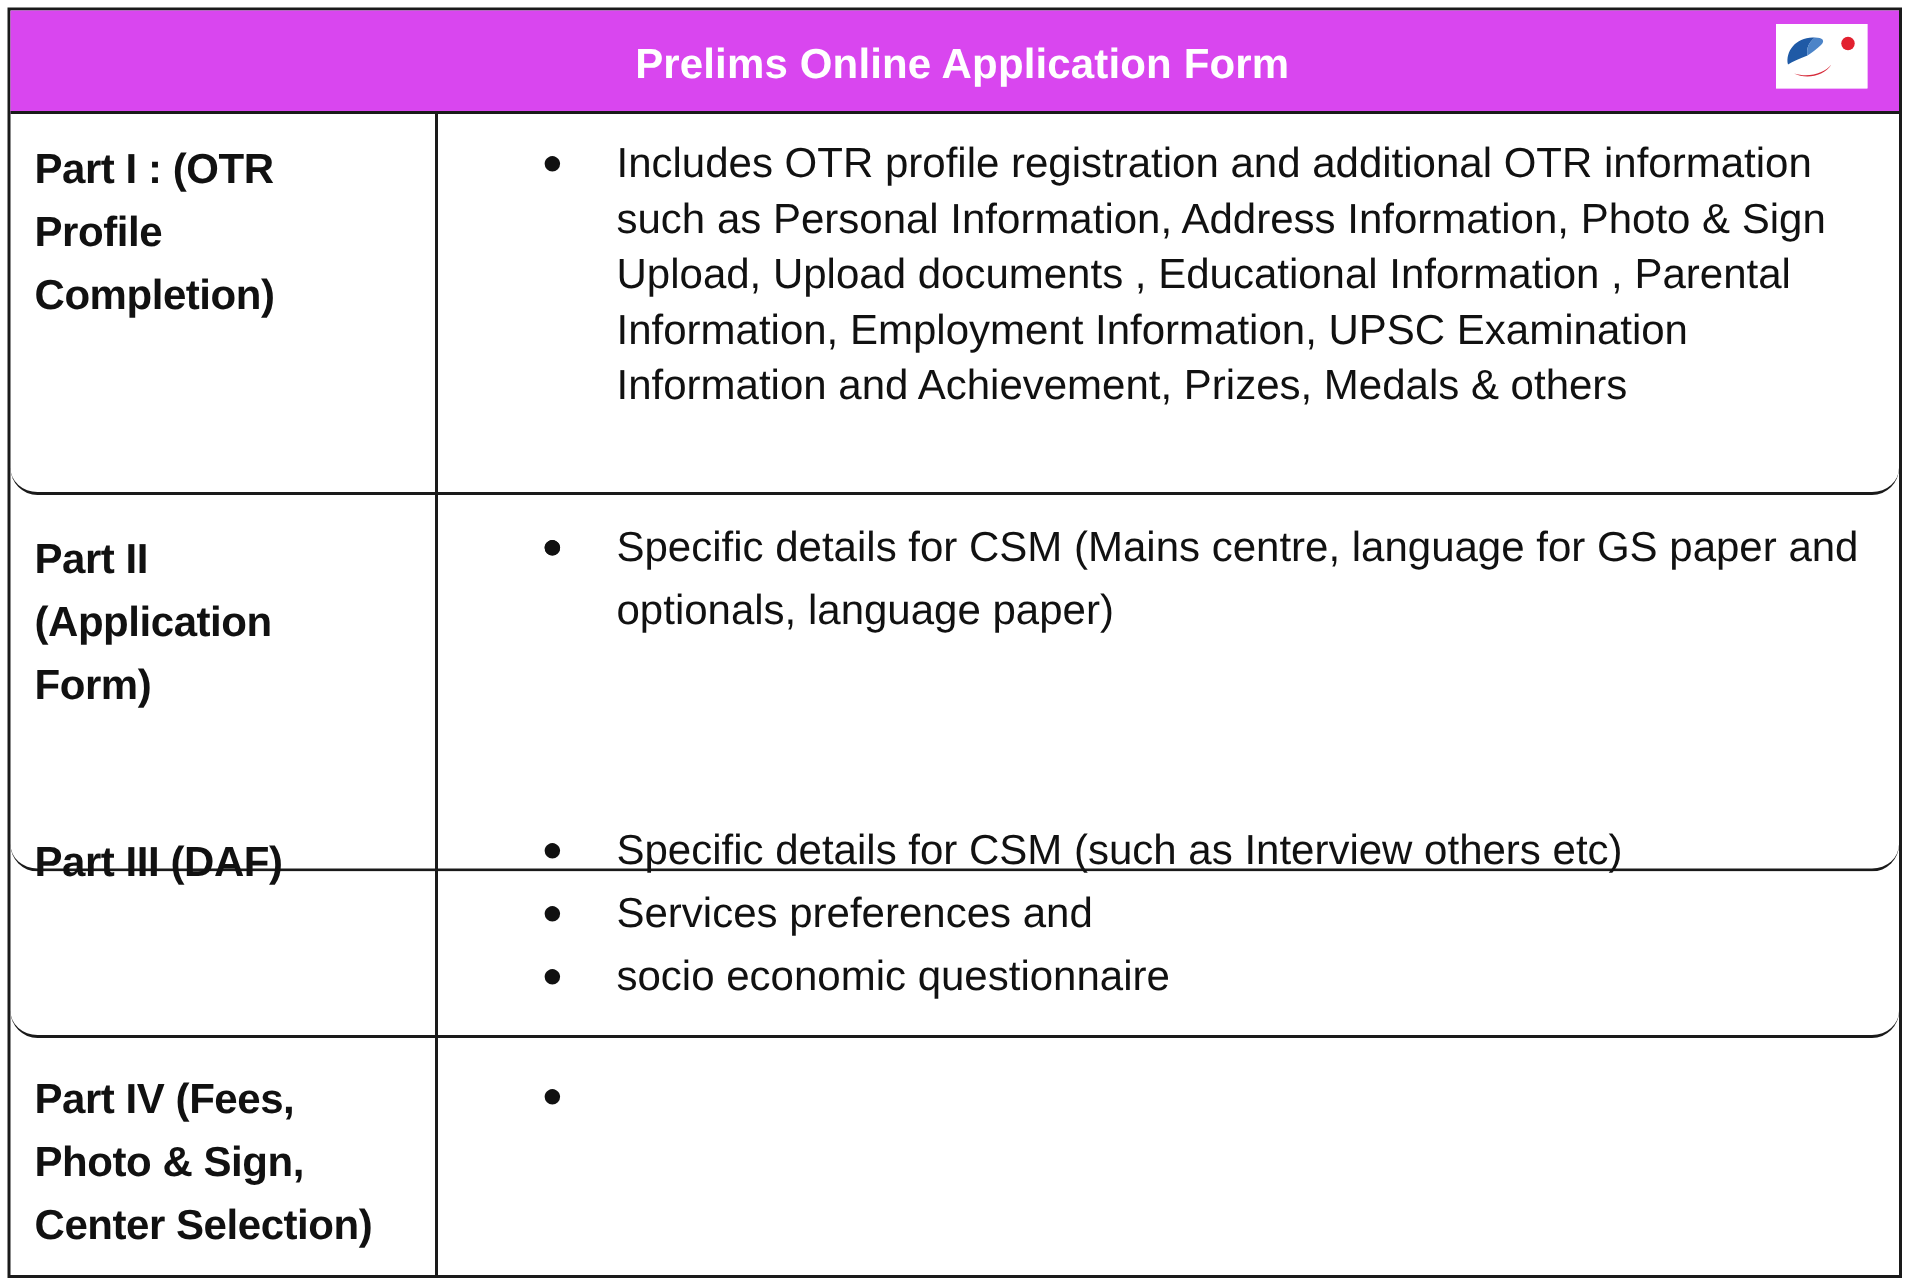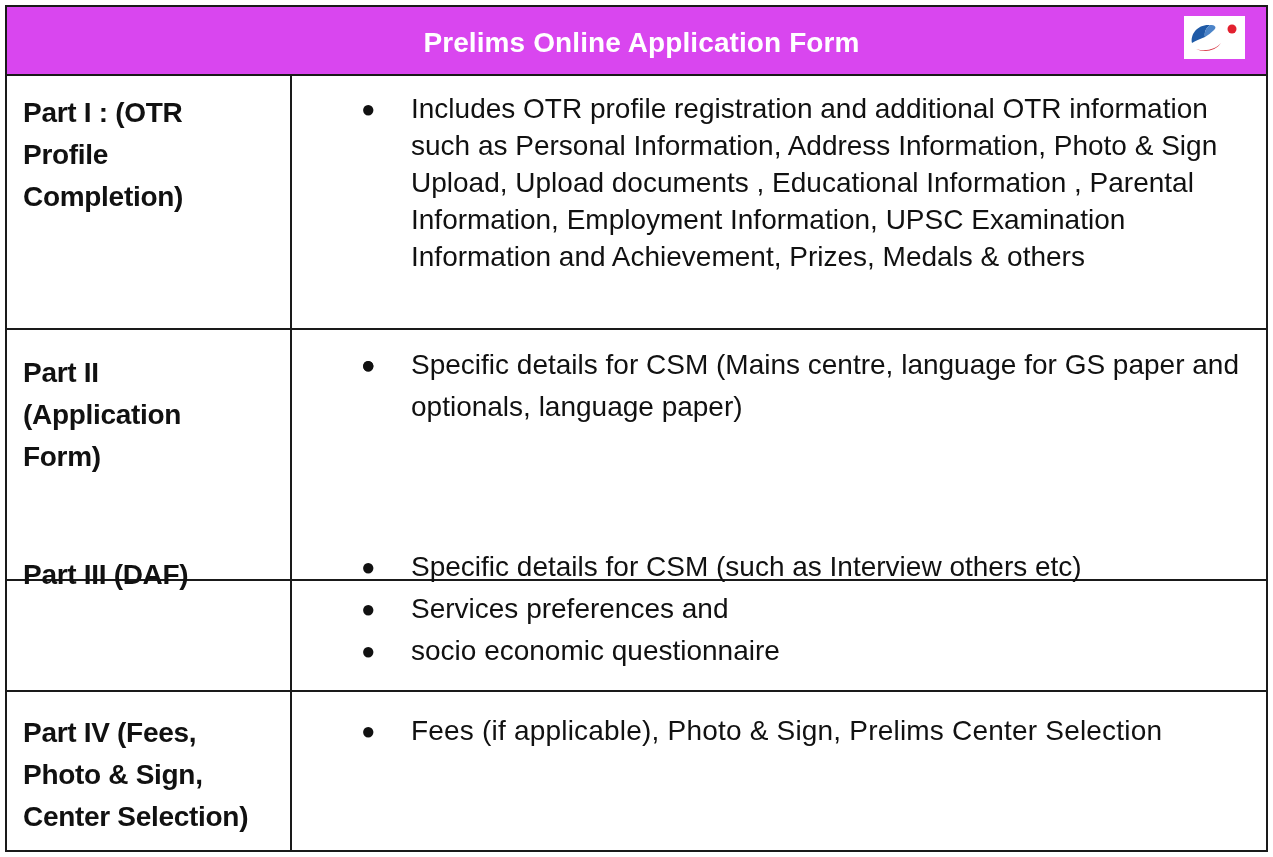--- a/index.html
+++ b/index.html
@@ -54,20 +54,21 @@
       background: #ffffff;
     }
     .logo svg { display: block; }
 
     .row {
       position: absolute;
       left: 0;
       right: 0;
       border-bottom: 2px solid #1a1a1a;
       box-sizing: border-box;
+      border-radius: 18px;
     }
     .row:last-child { border-bottom: none; }
     .cell-left {
       position: absolute;
       left: 0;
       top: 0;
       bottom: 0;
       width: 285px;
       border-right: 2px solid #1a1a1a;
       box-sizing: border-box;
@@ -206,19 +207,18 @@
   <div class="row" id="row4">
     <div class="cell-left">
       <div class="part-label">Part IV  (Fees,
 Photo &amp; Sign,
 Center Selection)</div>
     </div>
     <div class="cell-right">
       <ul class="bullets calibri">
         <li>
           <span class="dot">●</span>
-          <span>Fees (if applicable), Photo &amp; Sign, Prelims Center Selection</span>
         </li>
       </ul>
     </div>
   </div>
 
 </div>
 
 </body></html>

